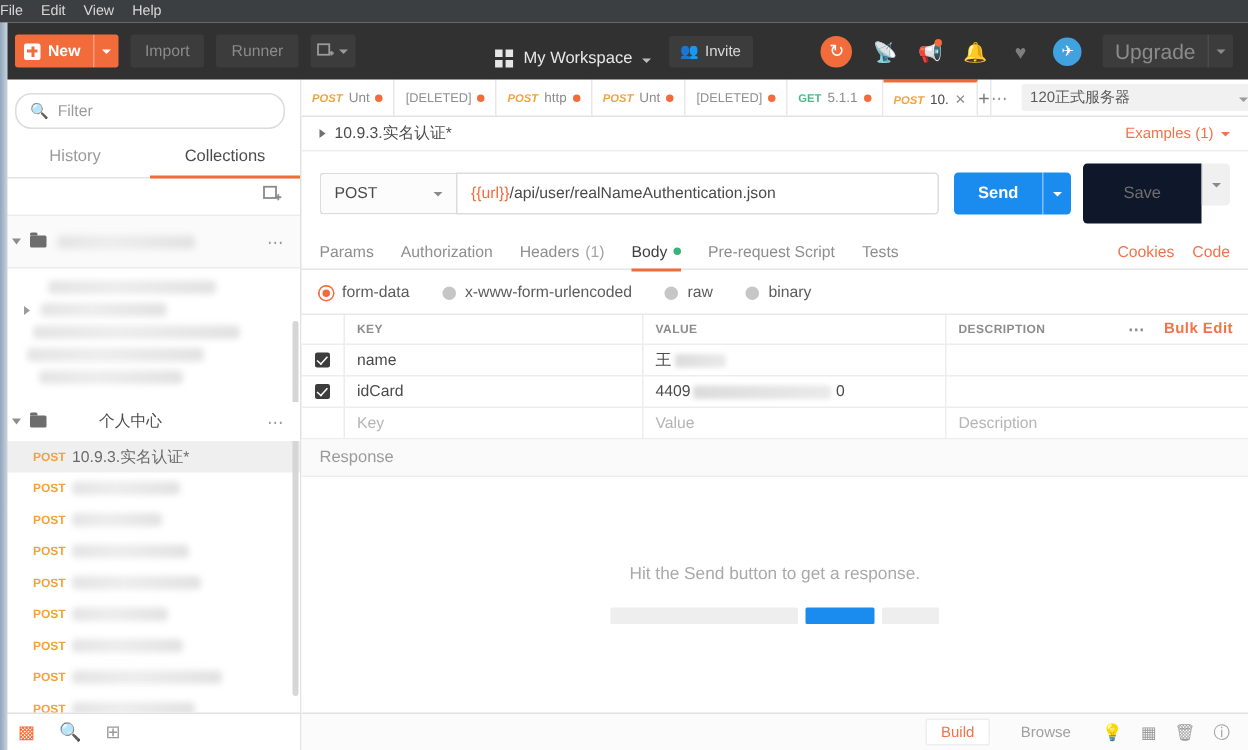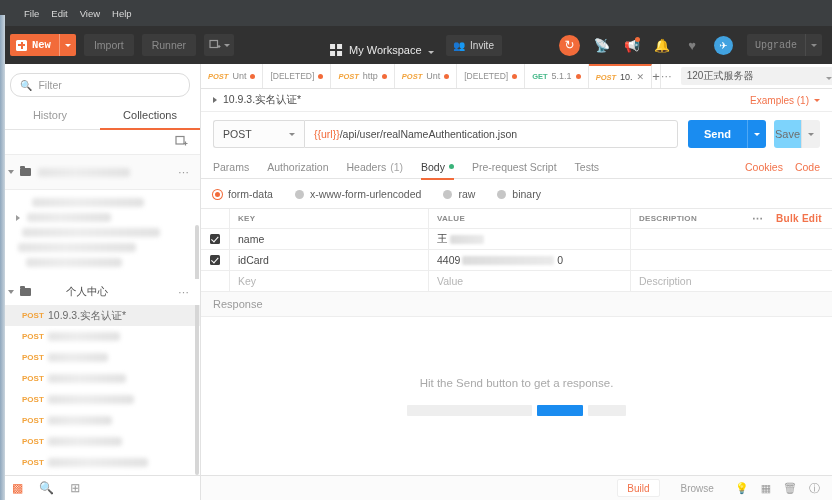--- a/index.html
+++ b/index.html
@@ -6,48 +6,48 @@
   body{
     width:832px;height:500px;overflow:hidden;
     font-family:"Liberation Sans", sans-serif;
     font-size:11px;color:#333;
     background:#f2f2f2;
     position:relative;
   }
   .app{width:832px;height:500px;position:relative;display:flex;flex-direction:column;background:#fff;}
 
   
-  .menubar{height:26px;background:#3c3f41;display:flex;align-items:center;padding-left:24px;flex:0 0 auto;}
+  .menubar{height:15px;background:#3c3f41;display:flex;align-items:center;padding-left:0;flex:0 0 auto;}
   .menubar .mi{color:#d8d8d8;font-size:9.5px;margin-right:12px;line-height:15px;cursor:default;}
 
   
   .toolbar{height:38px;background:#313131;display:flex;align-items:center;padding:0 10px;flex:0 0 auto;position:relative;}
   .btn-new{height:22px;background:#f26b3a;border-radius:2px;display:flex;align-items:center;color:#fff;font-size:10.5px;font-weight:bold;overflow:hidden;}
-  .btn-new .lbl{display:flex;align-items:center;padding:0 8px 0 6px;height:22px;font-family:Liberation Mono, monospace;}
+  .btn-new .lbl{display:flex;align-items:center;padding:0 8px 0 6px;height:22px;}
   .btn-new .plus{width:11px;height:11px;background:#fff;border-radius:1.5px;position:relative;margin-right:5px;}
   .btn-new .plus:before,.btn-new .plus:after{content:"";position:absolute;background:#f26b3a;}
   .btn-new .plus:before{left:4.5px;top:2px;width:2px;height:7px;}
   .btn-new .plus:after{top:4.5px;left:2px;height:2px;width:7px;}
   .btn-new .car{width:16px;height:22px;border-left:1px solid rgba(255,255,255,.35);display:flex;align-items:center;justify-content:center;}
   .caret{width:0;height:0;border-left:3.2px solid transparent;border-right:3.2px solid transparent;border-top:3.8px solid currentColor;display:inline-block;}
   .tb-btn{height:22px;padding:0 10px;margin-left:8px;background:#3c3c3c;border-radius:2px;color:#8b8b8b;font-size:10.5px;display:flex;align-items:center;}
   .tb-icon-btn{height:22px;width:30px;margin-left:8px;background:#3c3c3c;border-radius:2px;color:#9a9a9a;display:flex;align-items:center;justify-content:center;gap:3px;}
   .ws{position:absolute;left:50%;transform:translateX(-50%);display:flex;align-items:flex-end;}
   .ws .grid4{display:grid;grid-template-columns:5px 5px;grid-template-rows:5px 5px;gap:2px;margin-right:7px;}
   .ws .grid4 i{background:#e6e6e6;display:block;width:5px;height:5px;}
   .ws .wslabel{color:#e8e8e8;font-size:11px;margin-right:6px;}
   .ws .c{color:#bdbdbd;}
   .invite{margin-left:12px;height:21px;background:#3c3c3c;border-radius:2px;color:#d9d9d9;font-size:10px;display:flex;align-items:center;padding:0 8px;}
   .invite .ico{color:#8fb7d6;margin-right:4px;font-size:10px;}
   .right-icons{margin-left:auto;display:flex;align-items:center;gap:14px;}
   .sync{width:21px;height:21px;border-radius:50%;background:#f26b3a;color:#fff;font-size:12px;display:flex;align-items:center;justify-content:center;}
   .ticon{color:#7e7e7e;font-size:13px;position:relative;display:flex;align-items:center;justify-content:center;width:16px;height:16px;}
   .ticon .dot{position:absolute;top:0px;right:0px;width:5px;height:5px;border-radius:50%;background:#f26b3a;}
   .avatar{width:19px;height:19px;border-radius:50%;background:#41a2e0;display:flex;align-items:center;justify-content:center;color:#fff;font-size:10px;}
-  .upgrade{height:22px;background:#3c3c3c;border-radius:2px;color:#8b8b8b;font-size:10px;display:flex;align-items:center;overflow:hidden;font-family:Liberation Mono, monospace;}
+  .upgrade{height:22px;background:#3c3c3c;border-radius:2px;color:#8b8b8b;font-size:14px;display:flex;align-items:center;overflow:hidden;}
   .upgrade .t{padding:0 8px;}
   .upgrade .car{width:16px;height:22px;border-left:1px solid #4b4b4b;display:flex;align-items:center;justify-content:center;}
 
   
   .main{flex:1;display:flex;min-height:0;background:#fff;}
 
   
   .sidebar{width:200px;border-right:1px solid #e2e2e2;display:flex;flex-direction:column;min-height:0;background:#fff;}
   .filter{margin:9px 10px 6px 10px;height:22px;border:1px solid #dcdcdc;border-radius:11px;display:flex;align-items:center;padding:0 9px;color:#9b9b9b;font-size:10.5px;}
   .filter .mag{margin-right:6px;font-size:10px;color:#a5a5a5;}
@@ -94,21 +94,21 @@
   .examples{margin-left:auto;color:#f2734b;font-size:10px;display:flex;align-items:center;gap:5px;}
 
   .urlrow{display:flex;align-items:center;padding:8px 12px 8px 12px;gap:0;flex:0 0 auto;}
   .methodsel{width:72px;height:26px;border:1px solid #dcdcdc;border-right:none;border-radius:3px 0 0 3px;background:#fcfcfc;display:flex;align-items:center;justify-content:space-between;padding:0 9px;font-size:10.5px;color:#4a4a4a;}
   .urlbox{flex:1;height:26px;border:1px solid #dcdcdc;background:#fff;display:flex;align-items:center;padding:0 9px;font-size:10.5px;color:#4a4a4a;border-radius:0 3px 3px 0;overflow:hidden;white-space:nowrap;}
   .urlbox .var{color:#f26b3a;}
   .sendgrp{display:flex;margin-left:10px;}
   .send{height:28px;background:#1a8cf0;color:#fff;font-size:11px;font-weight:bold;display:flex;align-items:center;padding:0 16px;border-radius:3px 0 0 3px;}
   .send-car{height:28px;width:18px;background:#1a8cf0;border-left:1px solid #4fa8f5;border-radius:0 3px 3px 0;display:flex;align-items:center;justify-content:center;color:#fff;}
   .savegrp{display:flex;margin-left:8px;}
-  .save{height:28px;background:#7dd3fc;color:#6e6e6e;font-size:11px;display:flex;align-items:center;padding:0 1px;border-radius:3px 0 0 3px;}
+  .save{height:40px;background:#0f172a;color:#6e6e6e;font-size:11px;display:flex;align-items:center;padding:0 27px;border-radius:3px 0 0 3px;}
   .save-car{height:28px;width:18px;background:#f0f0f0;border-left:1px solid #e0e0e0;border-radius:0 3px 3px 0;display:flex;align-items:center;justify-content:center;color:#8a8a8a;}
 
   .subtabs{display:flex;align-items:center;padding:0 12px;border-bottom:1px solid #e4e4e4;height:22px;flex:0 0 auto;}
   .stab{font-size:10.5px;color:#8e8e8e;margin-right:18px;height:22px;display:flex;align-items:center;gap:4px;}
   .stab.active{color:#3f3f3f;border-bottom:2px solid #f26b3a;margin-bottom:-1px;}
   .stab .gdot{width:5px;height:5px;border-radius:50%;background:#3ab37a;}
   .stab .cnt{color:#a5a5a5;}
   .rlinks{margin-left:auto;display:flex;gap:12px;}
   .rlinks a{color:#f2734b;font-size:10.5px;text-decoration:none;}
 

